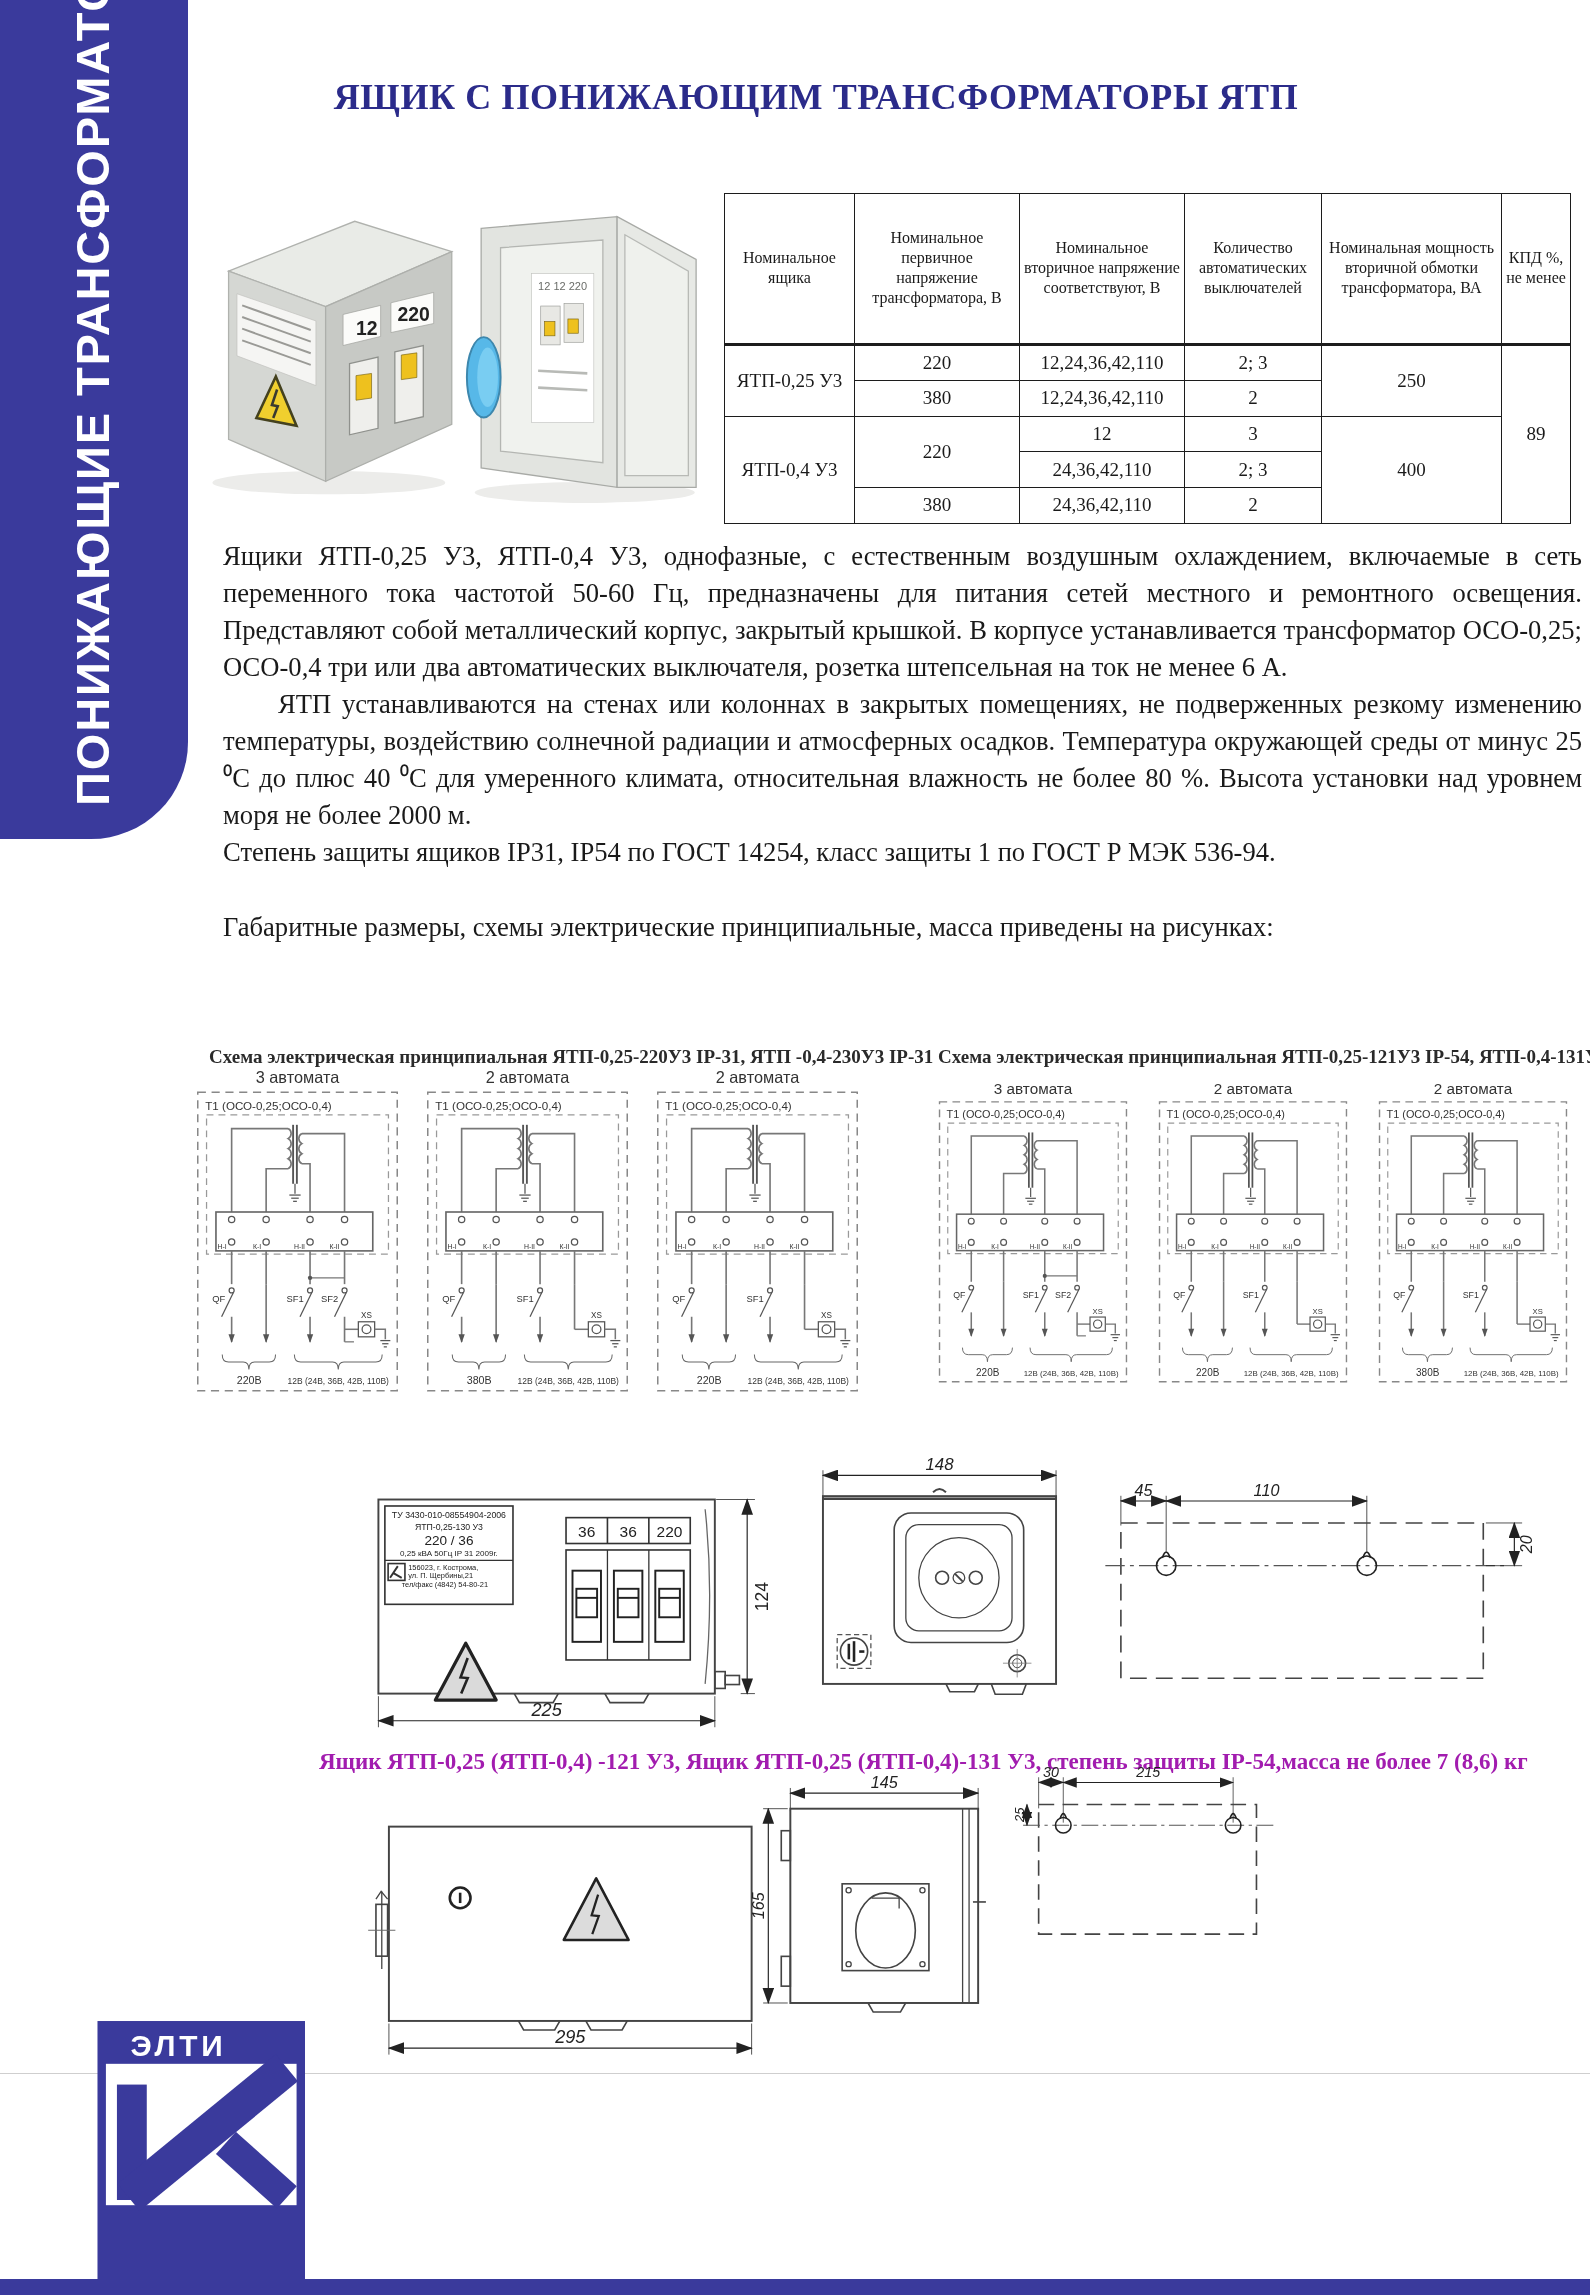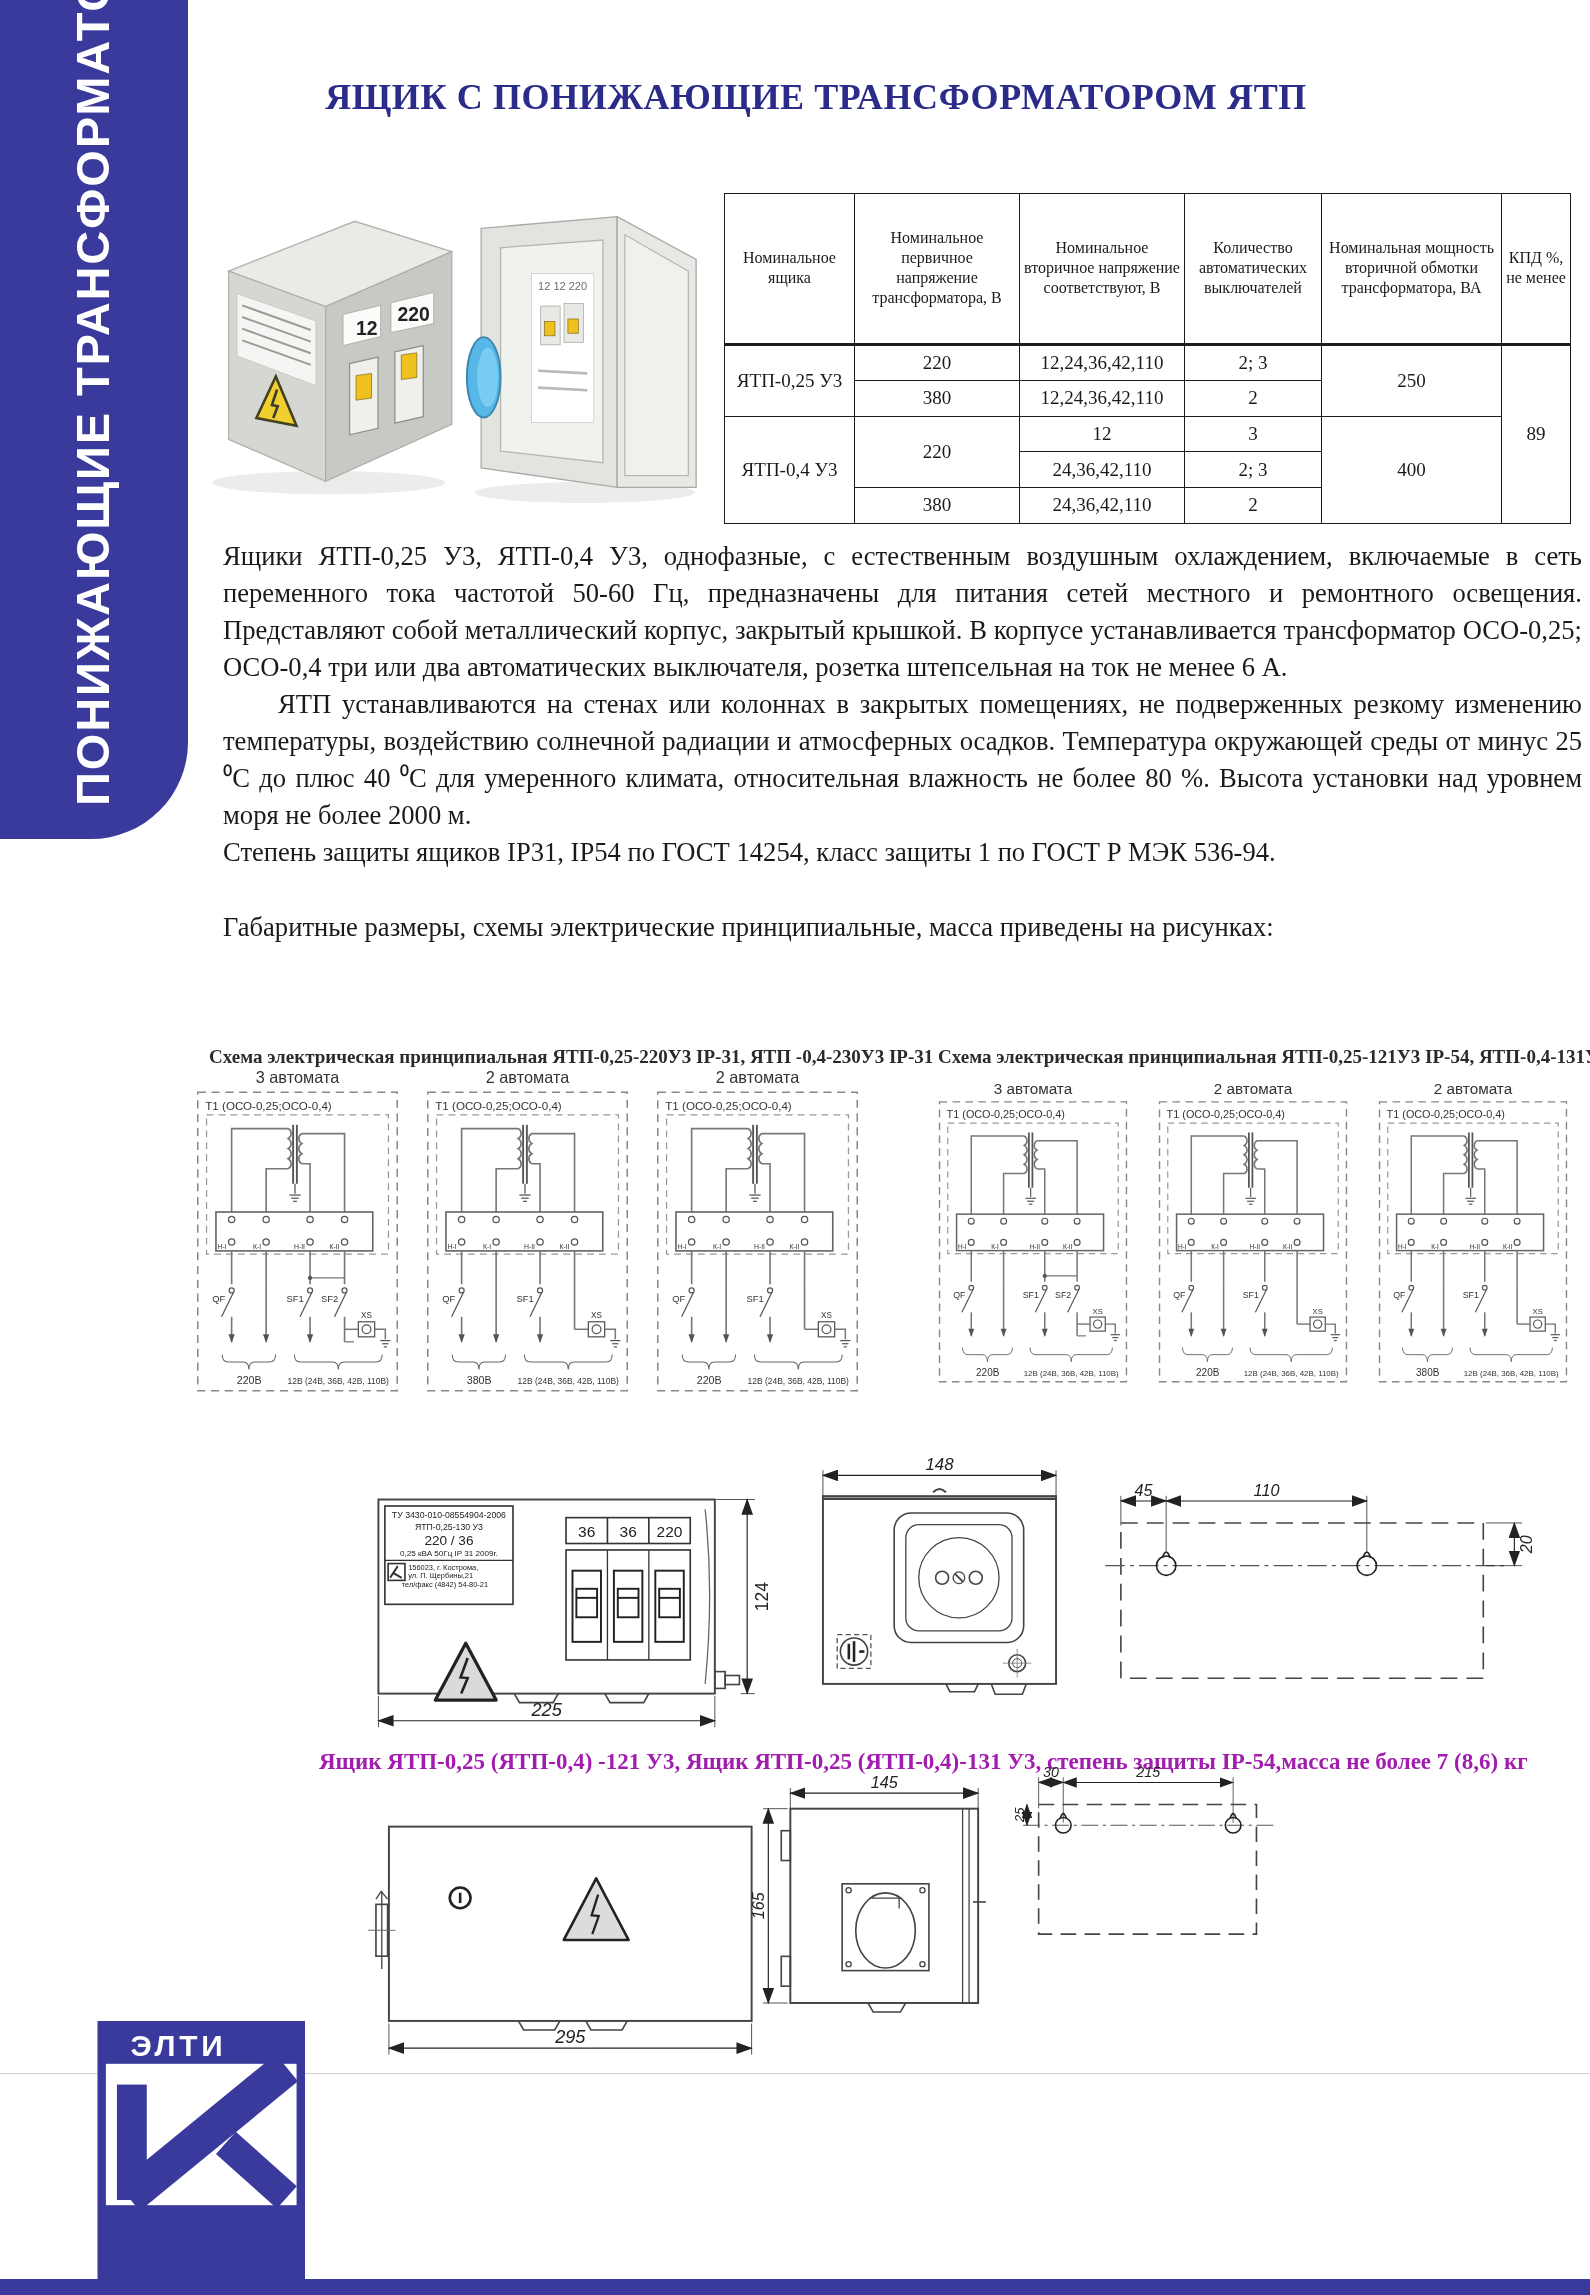--- a/index.html
+++ b/index.html
@@ -35,21 +35,21 @@
   .bottom-band{left:0;top:2279px;width:1590px;height:17px;background:#3a3a9c;}
 </style>
 </head>
 <body>
 
 <div class="page">
 
   <div class="abs sidebar"></div>
   <div class="abs sidebar-label">ПОНИЖАЮЩИЕ ТРАНСФОРМАТОРЫ</div>
 
-  <div class="abs title">ЯЩИК С ПОНИЖАЮЩИЕ ТРАНСФОРМАТОРОМ ЯТП</div>
+  <div class="abs title">ЯЩИК С ПОНИЖАЮЩИМ ТРАНСФОРМАТОРЫ ЯТП</div>
 
   <svg class="abs" style="left:193px;top:190px;" width="262" height="311" viewBox="0 0 405 480">
     <ellipse cx="210" cy="452" rx="180" ry="18" fill="#ececea"></ellipse>
     <polygon points="55,125 250,48 400,95 205,180" fill="#e9ebe7" stroke="#b0b2ae" stroke-width="2"></polygon>
     <polygon points="55,125 205,180 205,450 55,385" fill="#d5d7d3" stroke="#b0b2ae" stroke-width="2"></polygon>
     <polygon points="205,180 400,95 400,362 205,450" fill="#c7c9c5" stroke="#adafab" stroke-width="2"></polygon>
     <polygon points="68,160 190,202 190,302 68,256" fill="#f5f5f3" stroke="#c0c0bc"></polygon>
     <line x1="76" y1="178" x2="182" y2="216" stroke="#9a9a96" stroke-width="3"></line>
     <line x1="76" y1="196" x2="182" y2="234" stroke="#9a9a96" stroke-width="3"></line>
     <line x1="76" y1="214" x2="182" y2="252" stroke="#9a9a96" stroke-width="3"></line>

